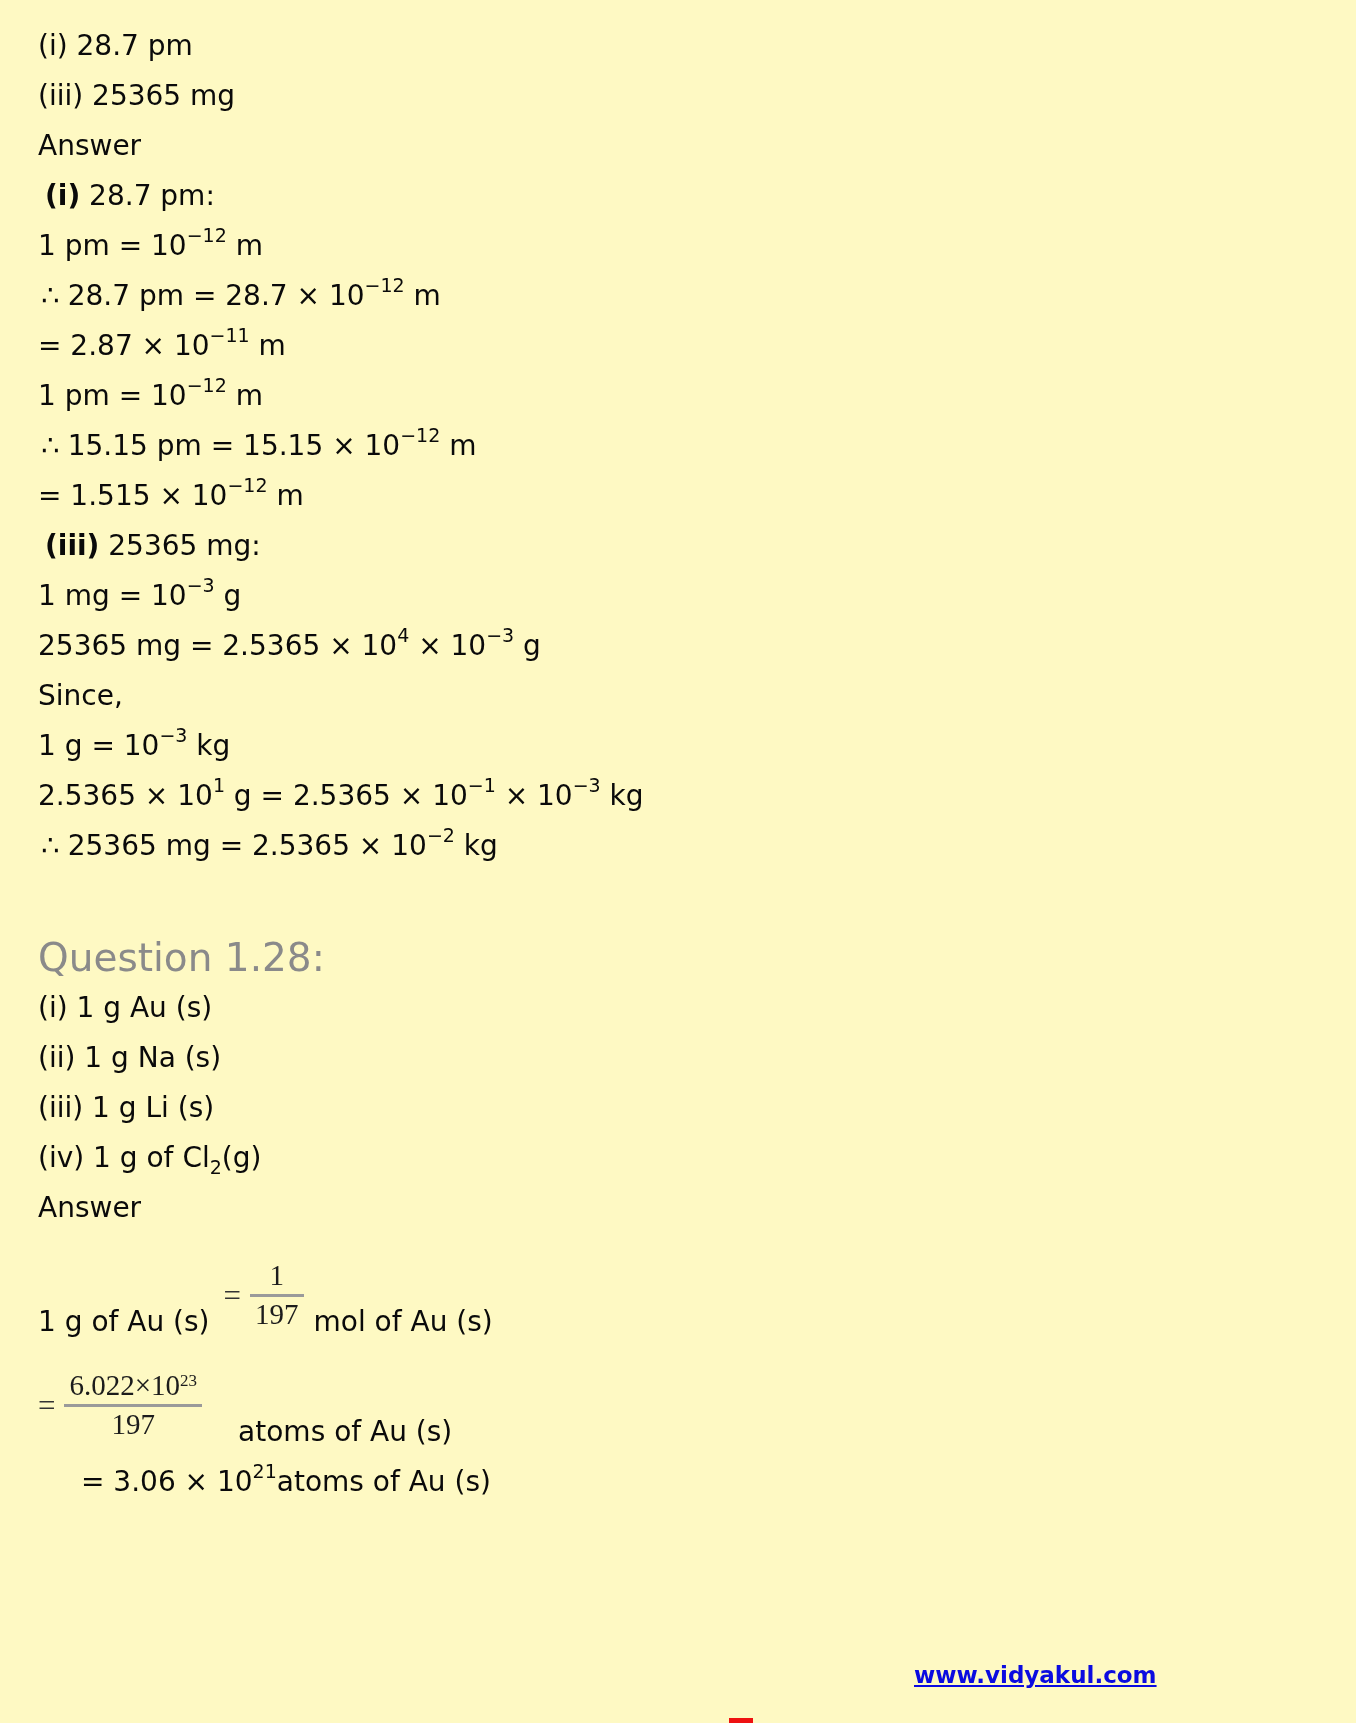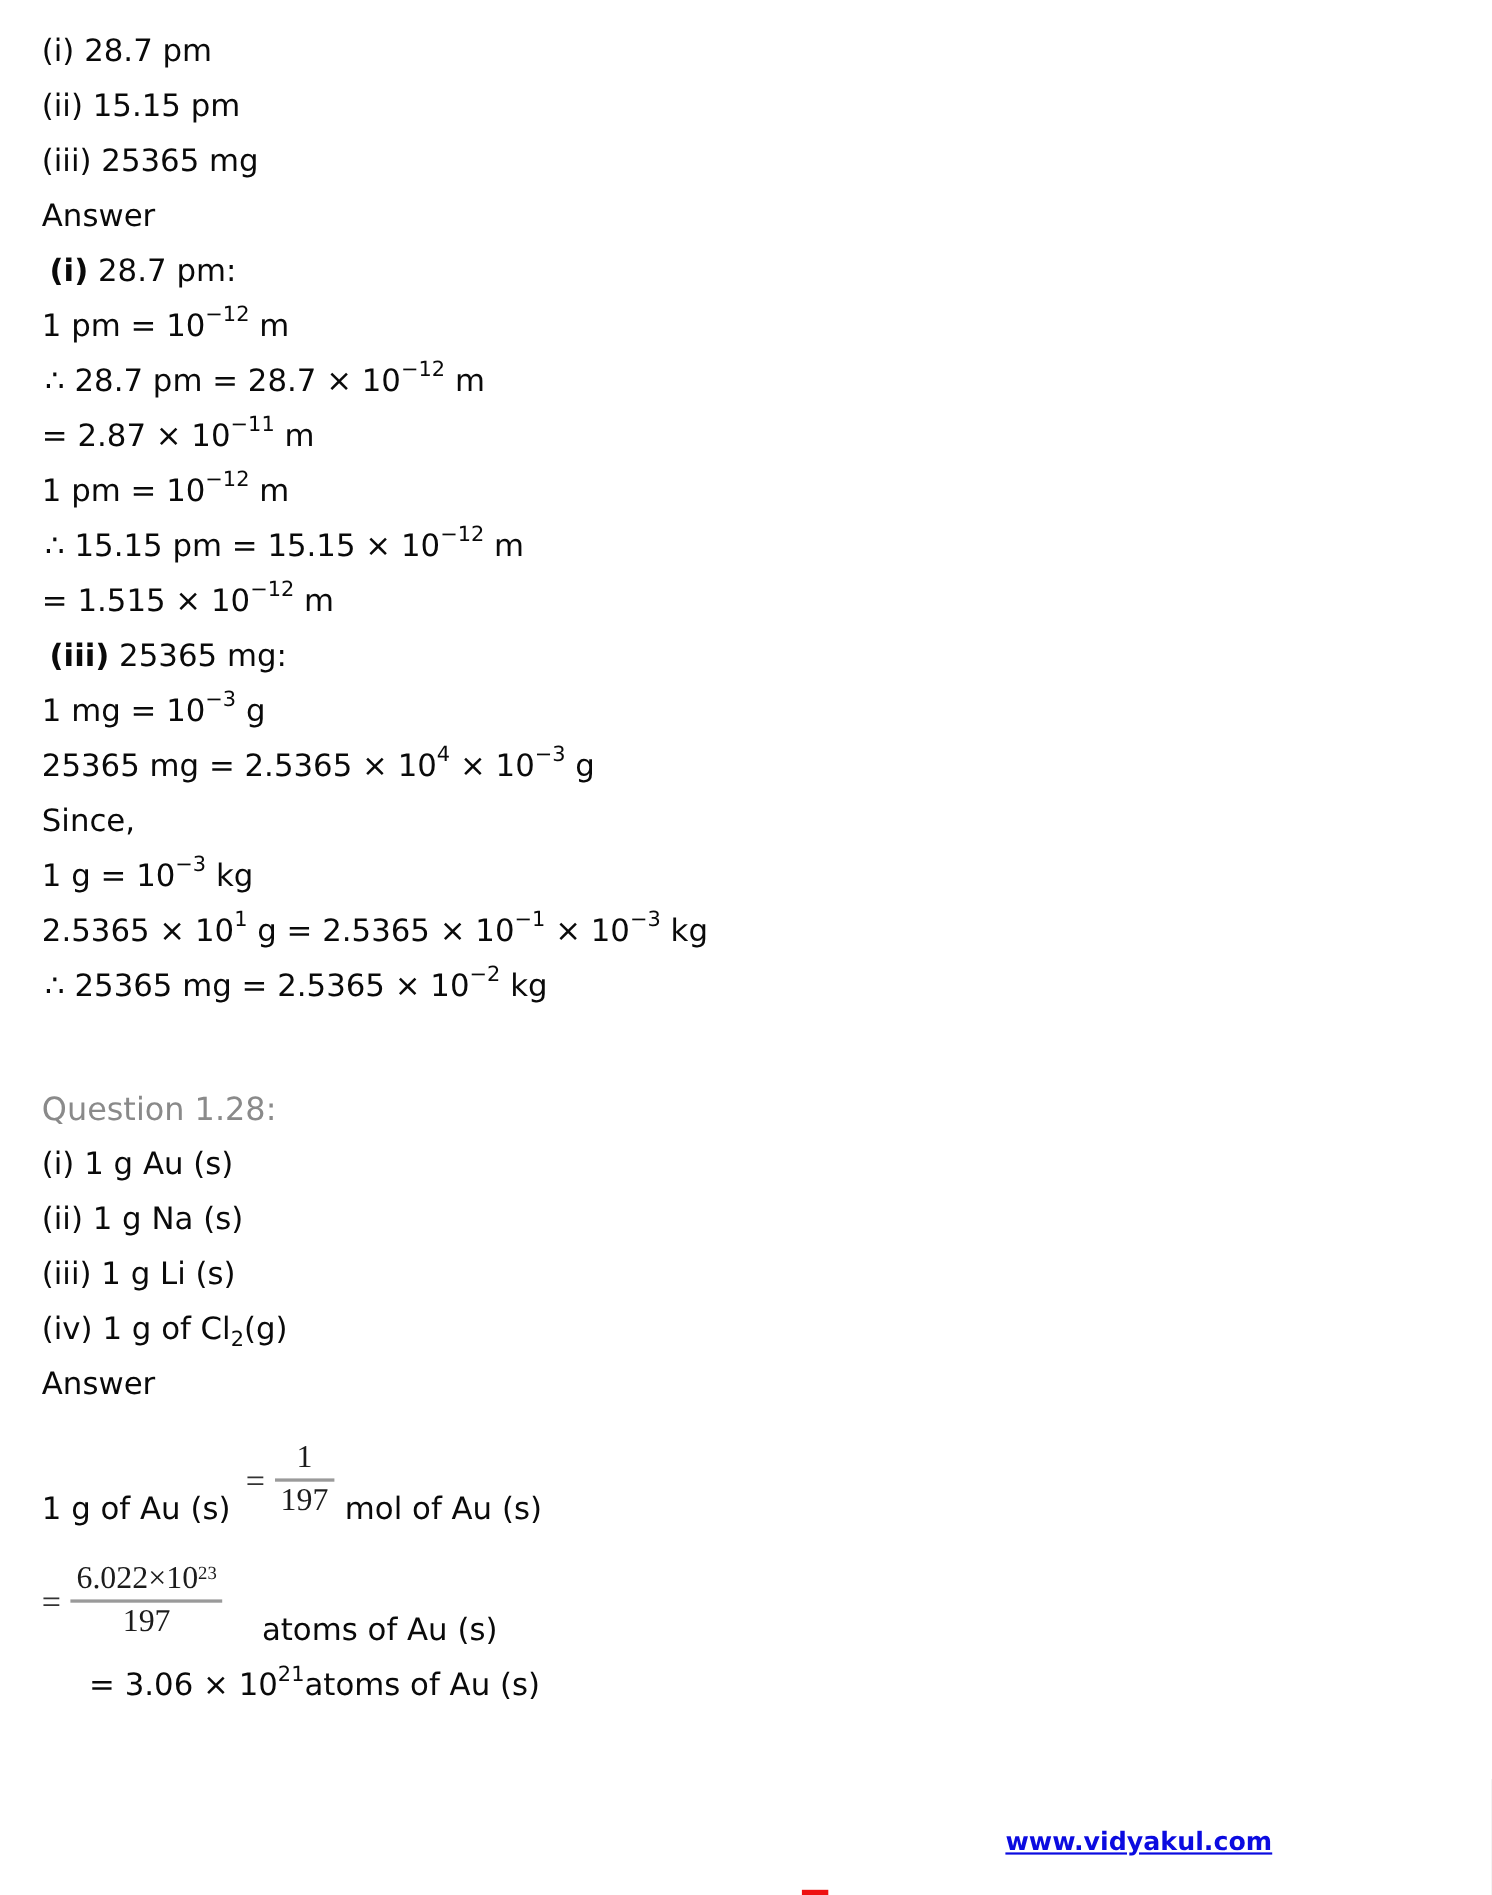--- a/index.html
+++ b/index.html
@@ -13,21 +13,21 @@
     font-size:28px;
   }
   .content{position:absolute;left:38px;top:21px;right:20px;}
   .line{height:50px;line-height:50px;white-space:pre;}
   .line .t{font-weight:normal;}
   .line .b{font-weight:bold;}
   .sup{font-size:19px;position:relative;top:-13px;line-height:0;text-align:center;}
   .sub{font-size:19px;position:relative;top:7px;line-height:0;}
   .line.label{padding-left:7px;}
   .line.therefore{padding-left:3px;}
-  .line.heading{font-weight:bold;font-size:29px;color:var(--heading,#8a8a8a);}
+  .line.heading{font-weight:bold;font-size:39px;color:var(--heading,#8a8a8a);}
   .spacer{width:100%;}
   
   .frac-line{display:flex;align-items:flex-end;white-space:pre;}
   .l27{height:92px;margin-top:14px;}
   .l28{height:92px;margin-top:18px;}
   .l29{margin-top:8px;margin-left:43px;}
   .frac-line .pre{line-height:1.2;}
   .eqgroup{display:inline-flex;align-items:center;margin-bottom:8px;}
   .l27 .eqgroup{margin-left:14px;}
   .eq{
@@ -51,24 +51,23 @@
     cursor:pointer;white-space:nowrap;
   }
   .page-marker{
     position:absolute;left:729px;top:1718px;width:24px;height:5px;
     background:var(--red,#ee1111);
   }
 </style>
 </head>
 <body>
 
-<div class="page" style="--heading: #8a8a8a; --link: #0b0be0; --red: #ee1111; background: #ffffff; color: rgb(10, 10, 10);">
+<div class="page" style="--heading: #8a8a8a; --link: #0b0be0; --red: #ee1111; background: #fef9c3; color: rgb(10, 10, 10);">
   <div class="content">
       <div class="line body l0"><span class="t">(i) 28.7 pm</span></div>
-      <div class="line body l1"><span class="t">(ii) 15.15 pm</span></div>
       <div class="line body l2"><span class="t">(iii) 25365 mg</span></div>
       <div class="line body l3"><span class="t">Answer</span></div>
       <div class="line label l4"><span class="b">(i)</span><span class="t"> 28.7 pm:</span></div>
       <div class="line body l5"><span class="t">1 pm = 10</span><span class="sup">−12</span><span class="t"> m</span></div>
       <div class="line therefore l6"><span class="t">∴ 28.7 pm = 28.7 × 10</span><span class="sup">−12</span><span class="t"> m</span></div>
       <div class="line body l7"><span class="t">= 2.87 × 10</span><span class="sup">−11</span><span class="t"> m</span></div>
       <div class="line body l9"><span class="t">1 pm = 10</span><span class="sup">−12</span><span class="t"> m</span></div>
       <div class="line therefore l10"><span class="t">∴ 15.15 pm = 15.15 × 10</span><span class="sup">−12</span><span class="t"> m</span></div>
       <div class="line body l11"><span class="t">= 1.515 × 10</span><span class="sup">−12</span><span class="t"> m</span></div>
       <div class="line label l12"><span class="b">(iii)</span><span class="t"> 25365 mg:</span></div>

